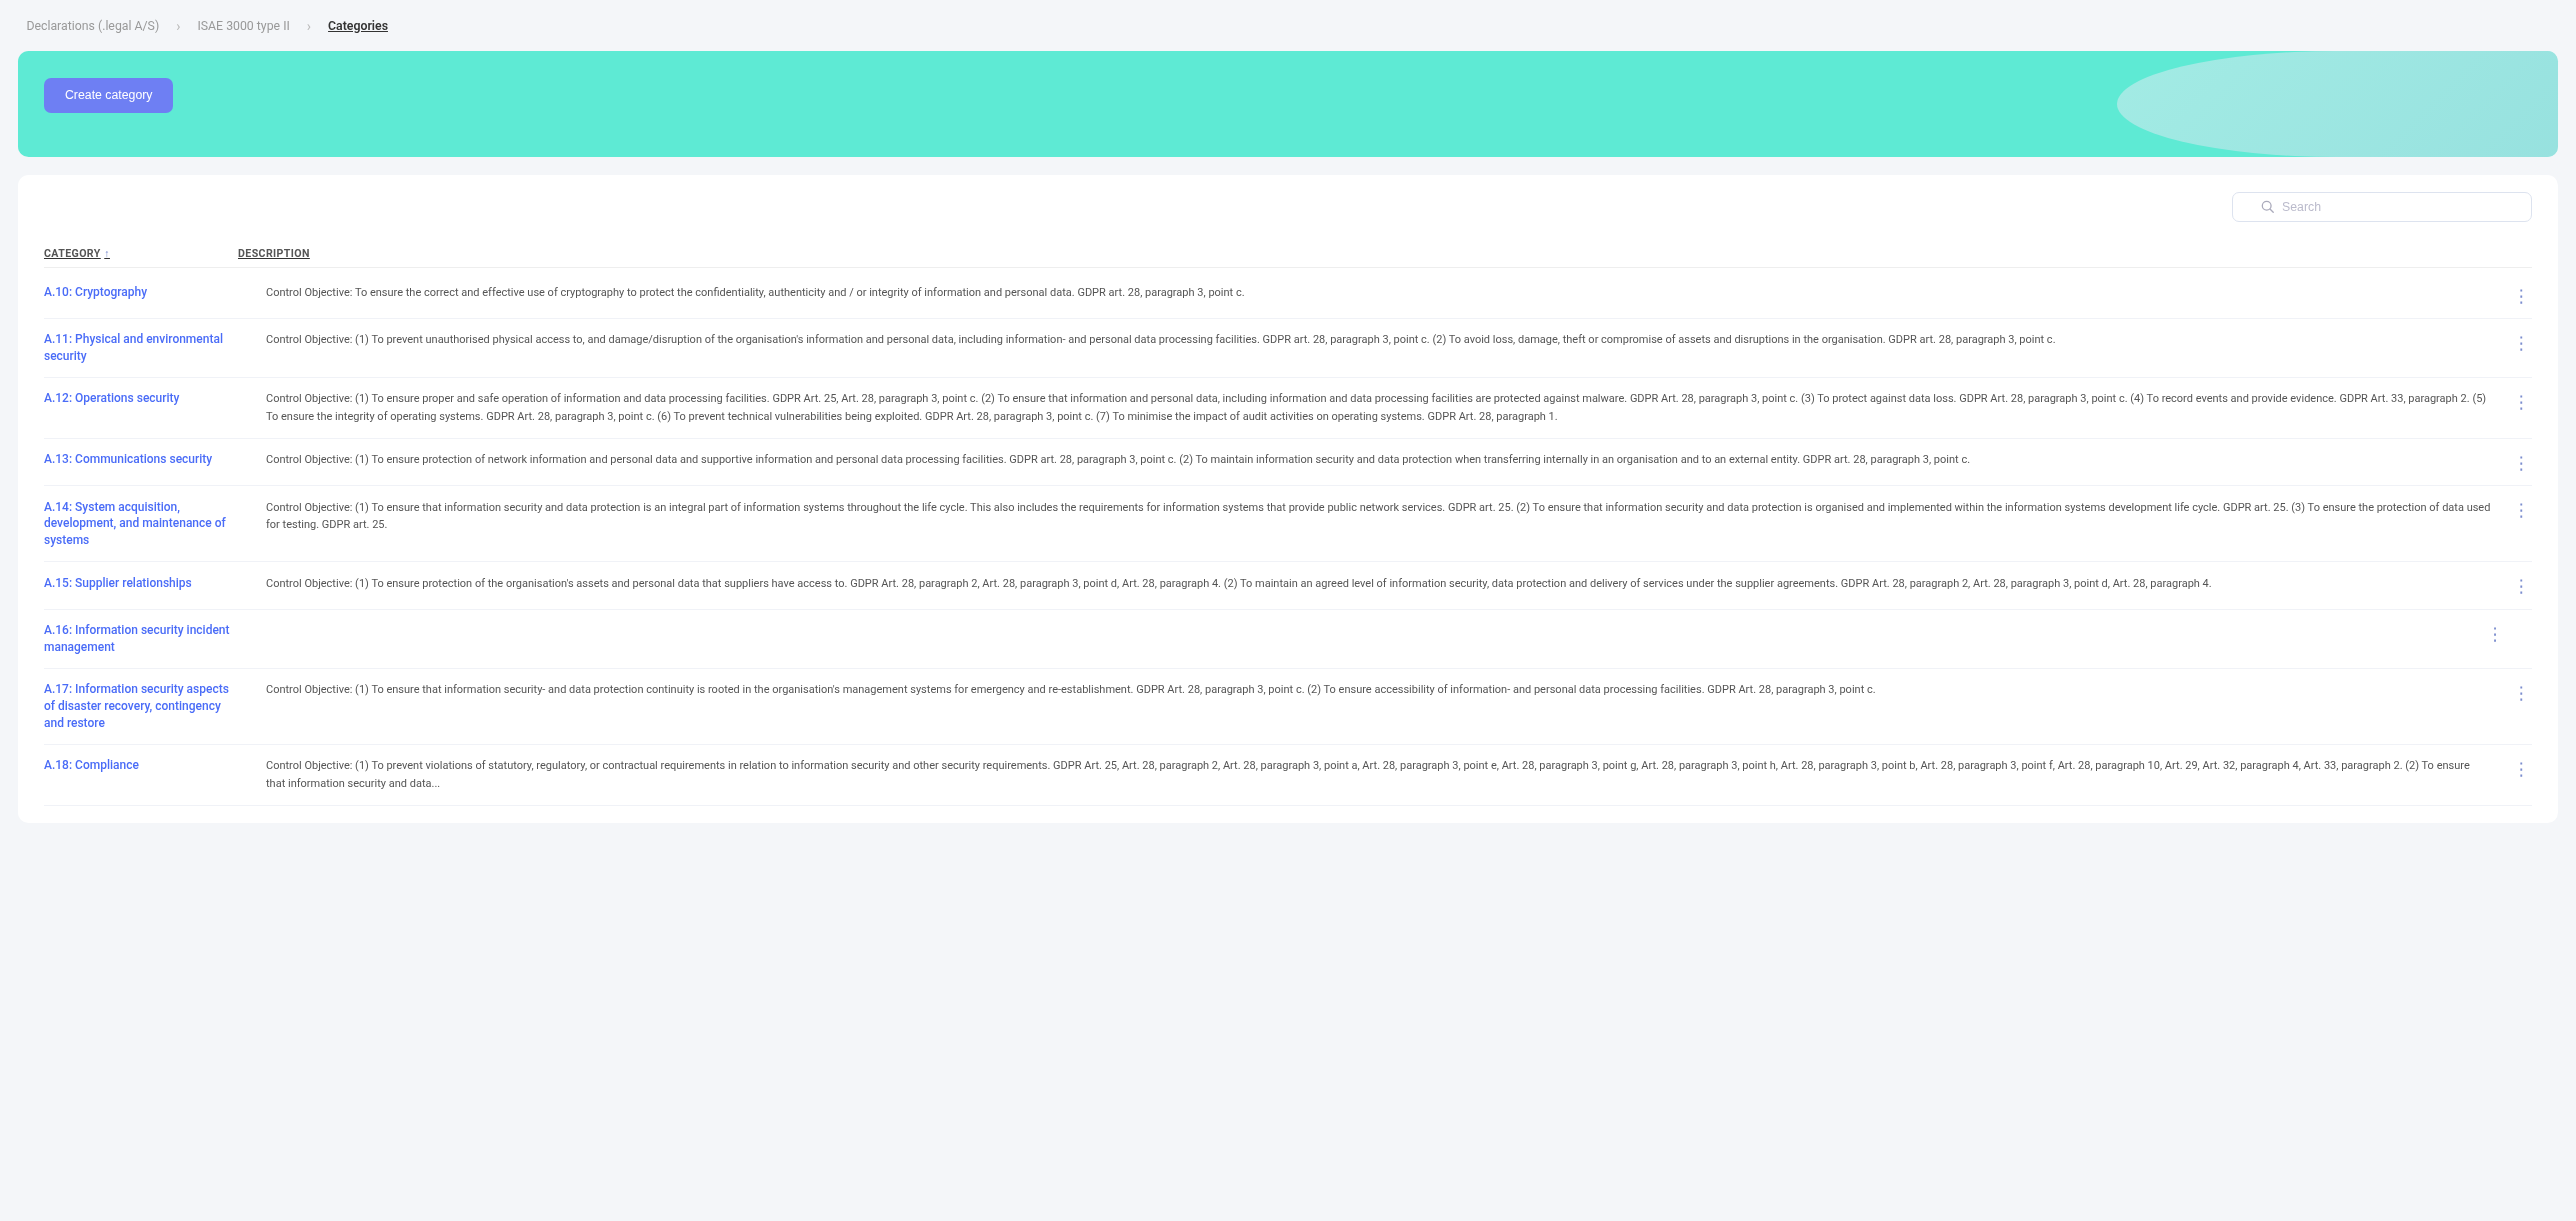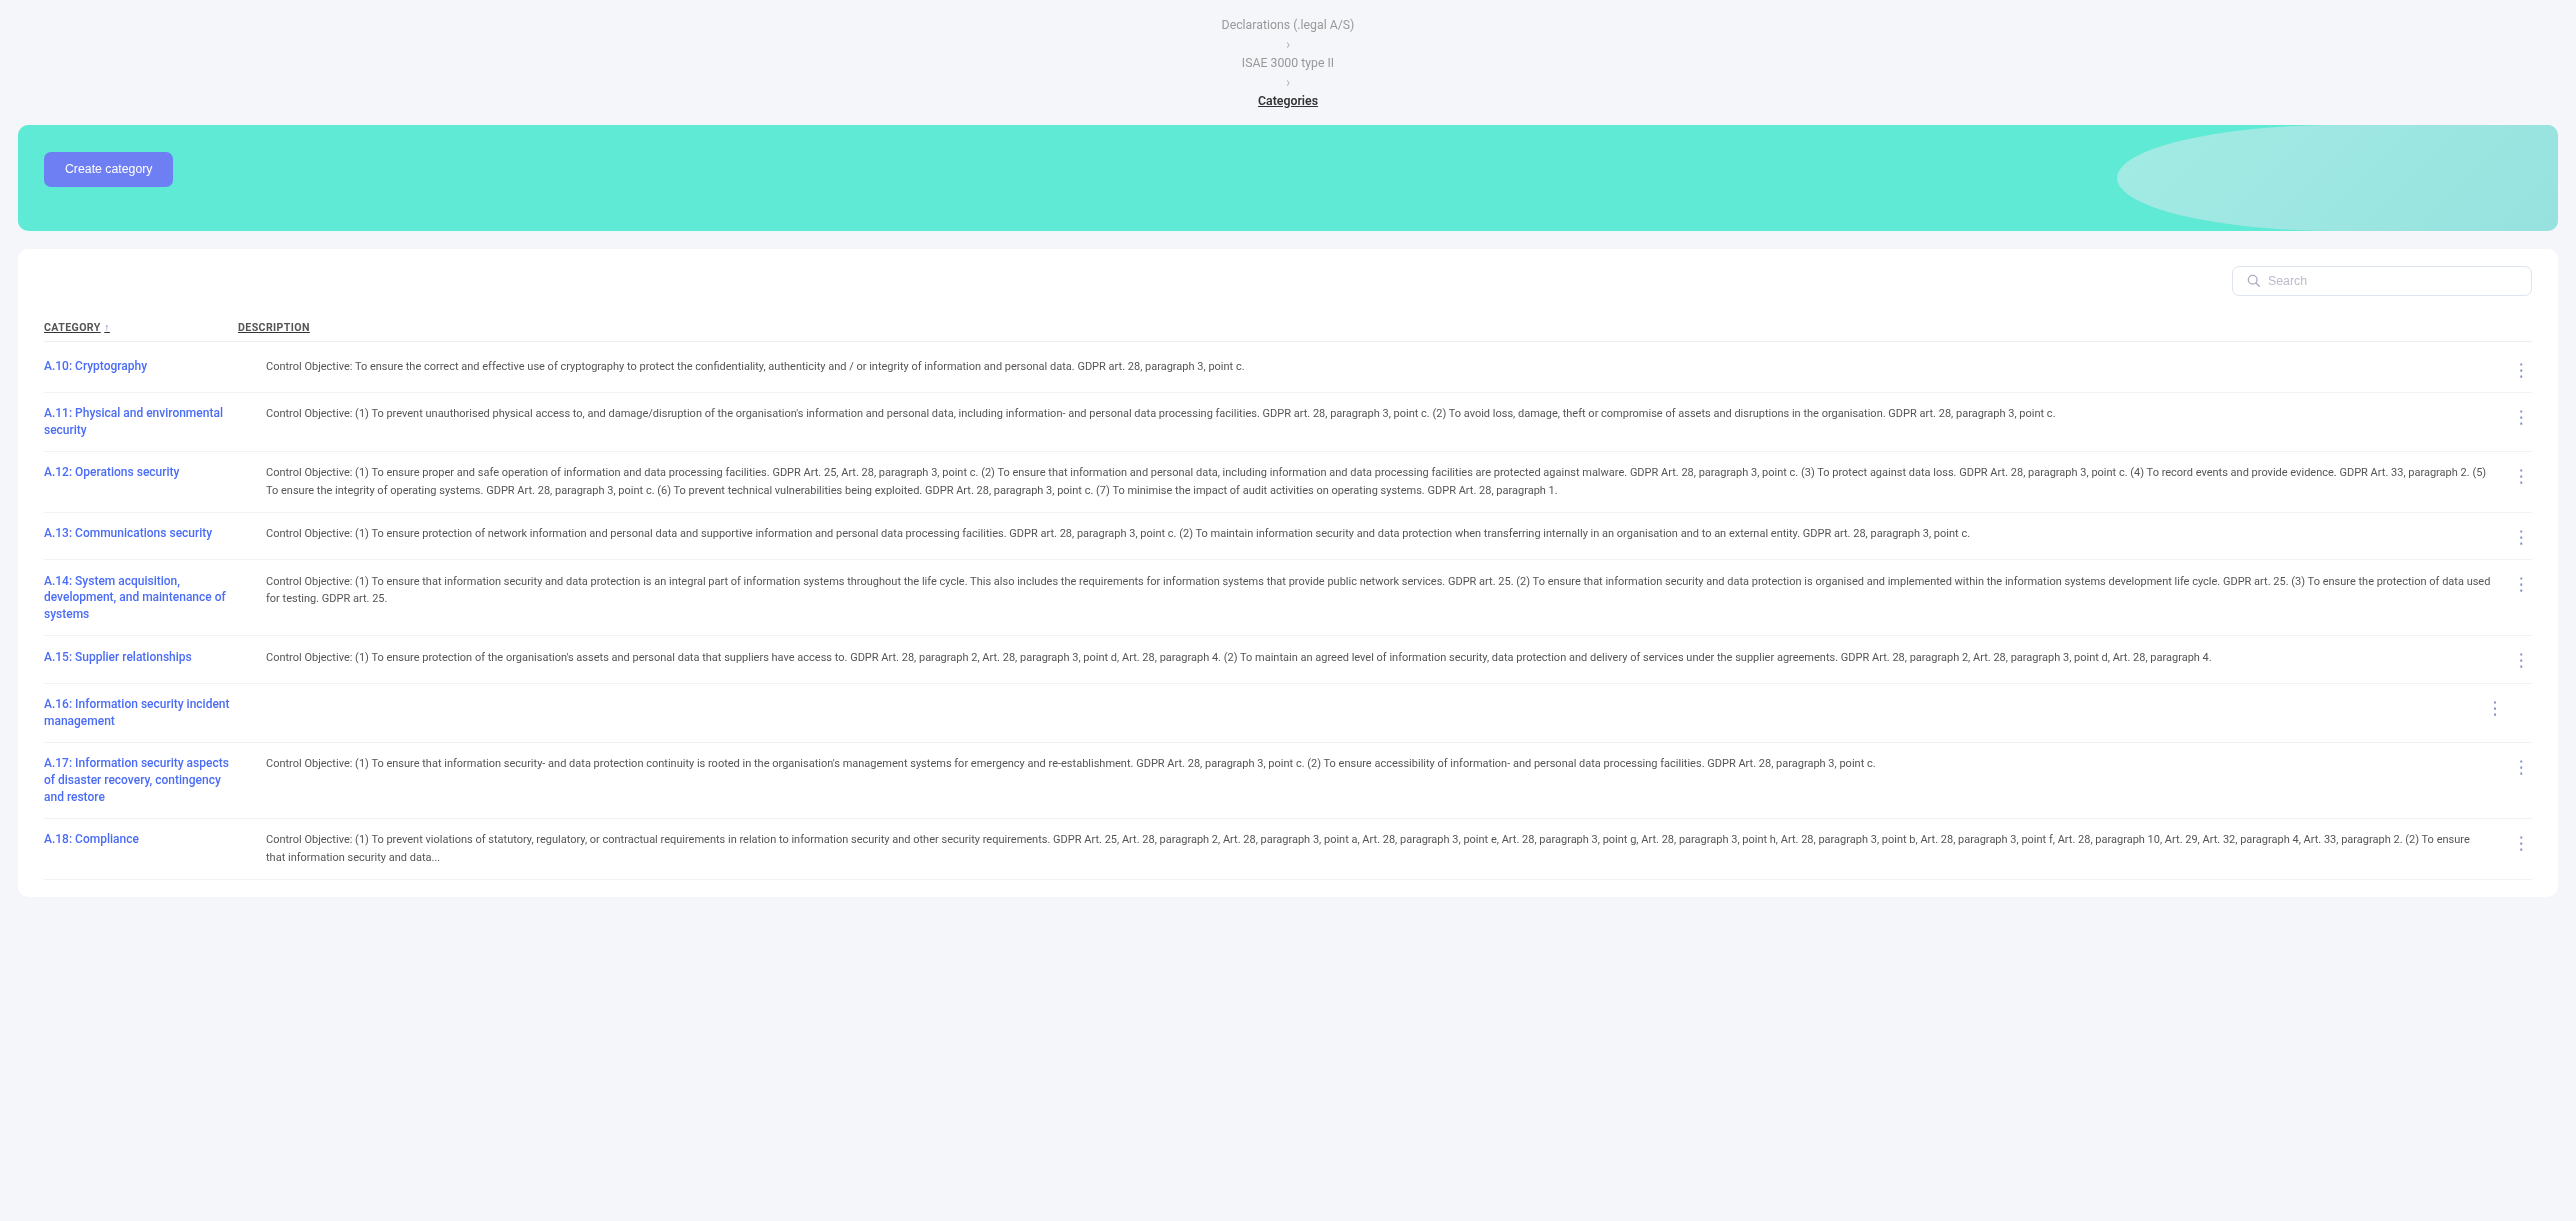--- a/index.html
+++ b/index.html
@@ -6,25 +6,24 @@
     body {
       font-family: -apple-system, BlinkMacSystemFont, 'Segoe UI', Roboto, sans-serif;
       background: #f4f6f9;
       color: #333;
       font-size: 12.3px;
     }
 
     .breadcrumb {
       display: flex;
       align-items: center;
-      gap: 4px;
+      gap: 17px;
       padding: 17.6px 26.4px;
       font-size: 12.3px;
       color: #999;
-      flex-direction: column;
     }
     .breadcrumb-item {
       color: #999;
       cursor: pointer;
     }
     .breadcrumb-separator {
       color: #bbb;
       font-size: 14px;
     }
     .breadcrumb-current {
@@ -75,21 +74,21 @@
     .search-bar-row {
       display: flex;
       justify-content: flex-end;
       margin-bottom: 17.6px;
     }
     .search-wrapper {
       display: flex;
       align-items: center;
       border: 1.3px solid #dde3ef;
       border-radius: 7px;
-      padding: 7px 14px;
+      padding: 7px 28px;
       width: 300px;
       gap: 7px;
       background: #fff;
     }
     .search-icon-svg {
       color: #aab;
       flex-shrink: 0;
     }
     .search-input {
       border: none;

